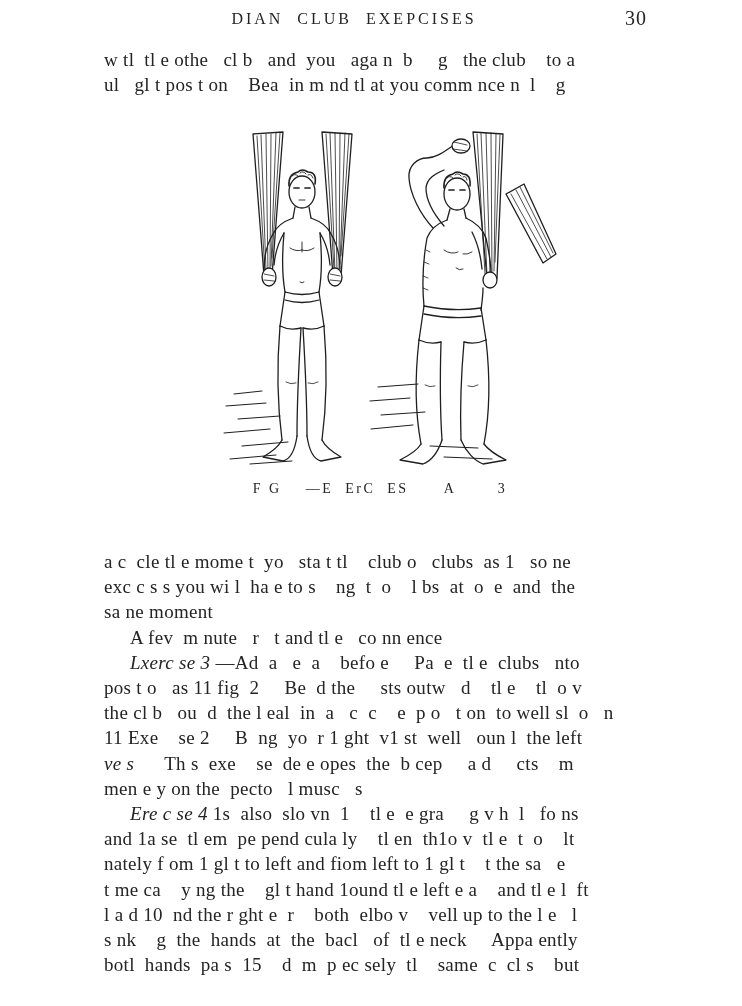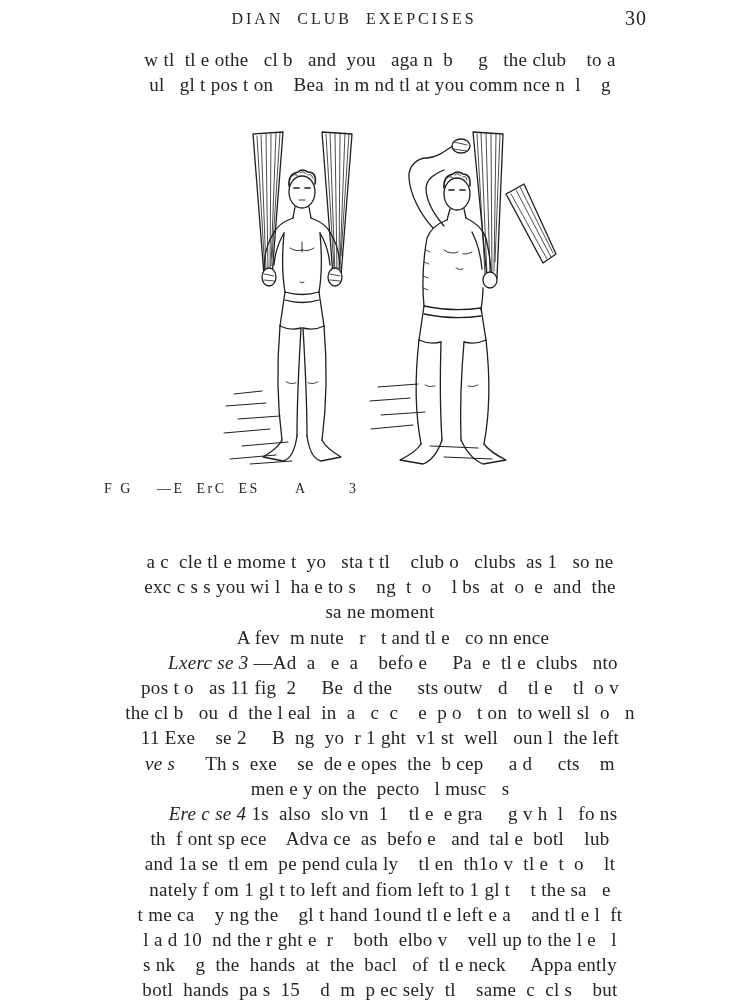--- a/index.html
+++ b/index.html
@@ -16,27 +16,27 @@
   .page-number {
     position:absolute; top:7px; left:616px; width:40px;
     font-size:20px; letter-spacing:1px; text-align:center;
   }
   .text-block {
     position:absolute; left:104px; width:552px;
     font-size:19px; line-height:25.2px; letter-spacing:0.3px;
   }
   .text-top { top:47px; }
   .text-bottom { top:549px; }
-  .text-line { white-space:pre;text-align:center; }
+  .text-line { white-space:pre; }
   .text-line.indent { text-indent:26px; }
   .italic { font-style:italic; }
   .figure-wrap { position:absolute; left:220px; top:130px; width:340px; height:340px; }
   .fig-caption {
     position:absolute; top:481px; left:104px; width:552px;
-    text-align:left; font-size:14px; letter-spacing:2.5px; white-space:pre;
+    text-align:center; font-size:14px; letter-spacing:2.5px; white-space:pre;
   }
 </style>
 </head>
 <body>
 
 <div class="page">
 
   <div class="running-head">DIAN  CLUB  EXEPCISES</div>
   <div class="page-number">30</div>
 
@@ -144,21 +144,20 @@
       <div class="text-line"><span>exc c s s you wi l  ha e to s    ng  t  o    l bs  at  o  e  and  the</span></div>
       <div class="text-line"><span>sa ne moment</span></div>
       <div class="text-line indent"><span>A fev  m nute   r   t and tl e   co nn ence</span></div>
       <div class="text-line indent"><span class="italic">Lxerc se 3</span><span> —Ad  a   e  a    befo e     Pa  e  tl e  clubs   nto</span></div>
       <div class="text-line"><span>pos t o   as 11 fig  2     Be  d the     sts outw   d    tl e    tl  o v</span></div>
       <div class="text-line"><span>the cl b   ou  d  the l eal  in  a   c  c    e  p o   t on  to well sl  o   n</span></div>
       <div class="text-line"><span>11 Exe    se 2     B  ng  yo  r 1 ght  v1 st  well   oun l  the left</span></div>
       <div class="text-line"><span class="italic">ve s</span><span>      Th s  exe    se  de e opes  the  b cep     a d     cts    m</span></div>
       <div class="text-line"><span>men e y on the  pecto   l musc   s</span></div>
       <div class="text-line indent"><span class="italic">Ere c se 4</span><span> 1s  also  slo vn  1    tl e  e gra     g v h  l   fo ns</span></div>
-      <div class="text-line"><span>th  f ont sp ece    Adva ce  as  befo e   and  tal e  botl    lub</span></div>
       <div class="text-line"><span>and 1a se  tl em  pe pend cula ly    tl en  th1o v  tl e  t  o    lt</span></div>
       <div class="text-line"><span>nately f om 1 gl t to left and fiom left to 1 gl t    t the sa   e</span></div>
       <div class="text-line"><span>t me ca    y ng the    gl t hand 1ound tl e left e a    and tl e l  ft</span></div>
       <div class="text-line"><span>l a d 10  nd the r ght e  r    both  elbo v    vell up to the l e   l</span></div>
       <div class="text-line"><span>s nk    g  the  hands  at  the  bacl   of  tl e neck     Appa ently</span></div>
       <div class="text-line"><span>botl  hands  pa s  15    d  m  p ec sely  tl    same  c  cl s    but</span></div>
     </div>
 
 </div>
 

